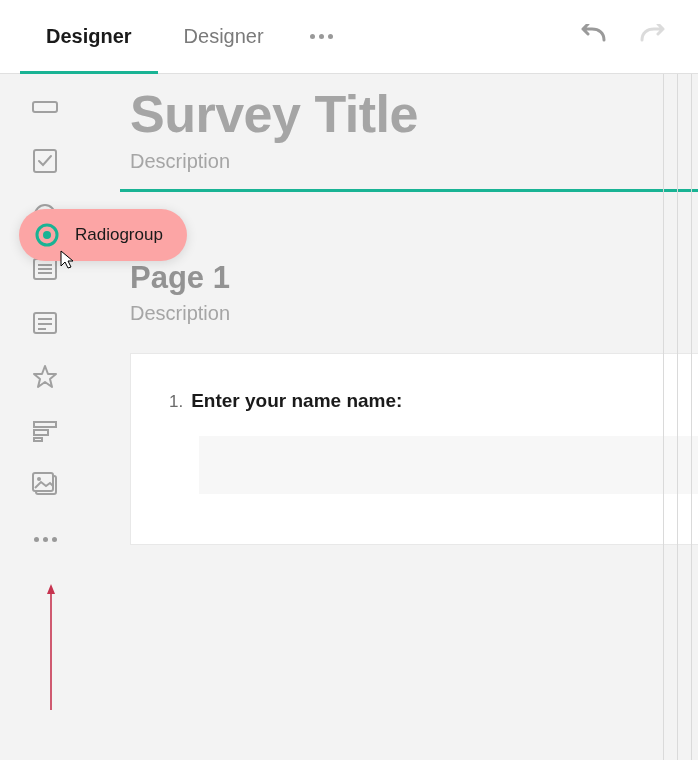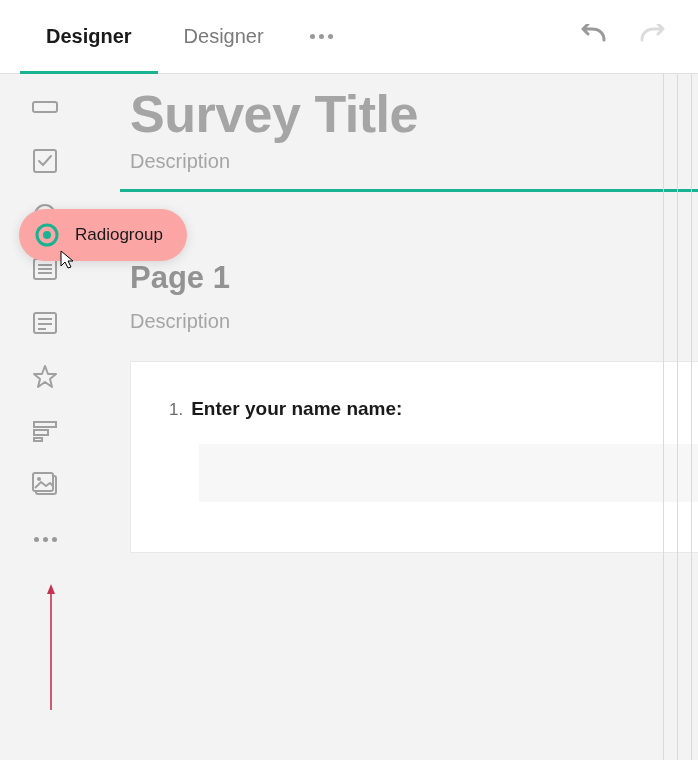--- a/index.html
+++ b/index.html
@@ -176,21 +176,21 @@
       margin-left: -10px;
       width: 580px;
     }
     .page-section {
       margin-top: 68px;
     }
     .page-title {
       font-size: 31px;
       font-weight: 700;
       color: #939393;
-      margin-bottom: 14px;
+      margin-bottom: 6px;
     }
     .page-desc {
       font-size: 20px;
       color: #a5a5a5;
       font-weight: 500;
     }
     .question-card {
       background: #ffffff;
       border: 1px solid #e8e8e8;
       margin-top: 28px;

